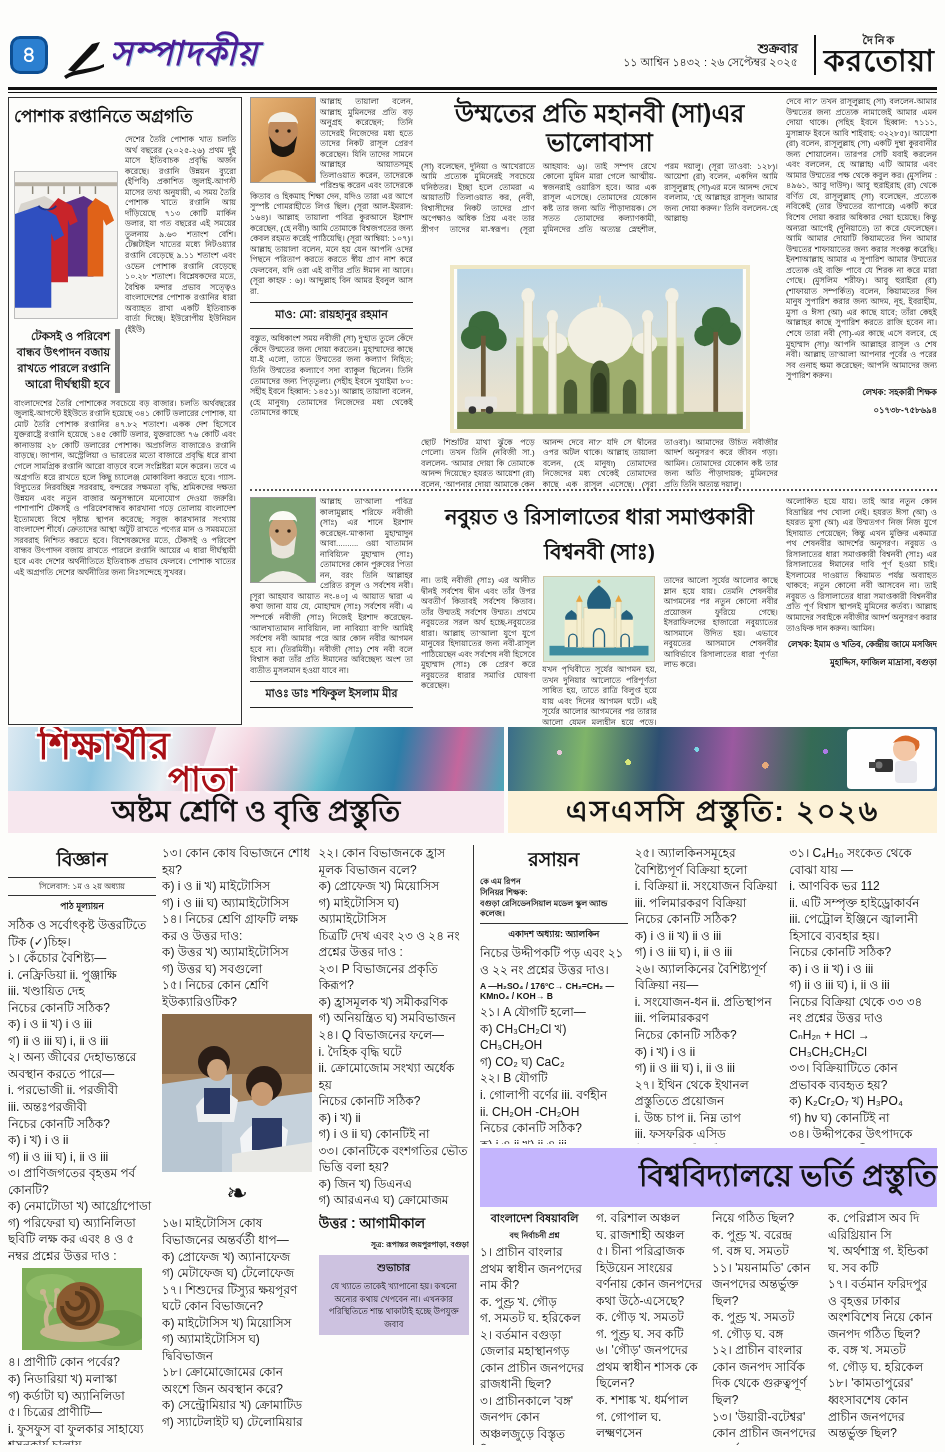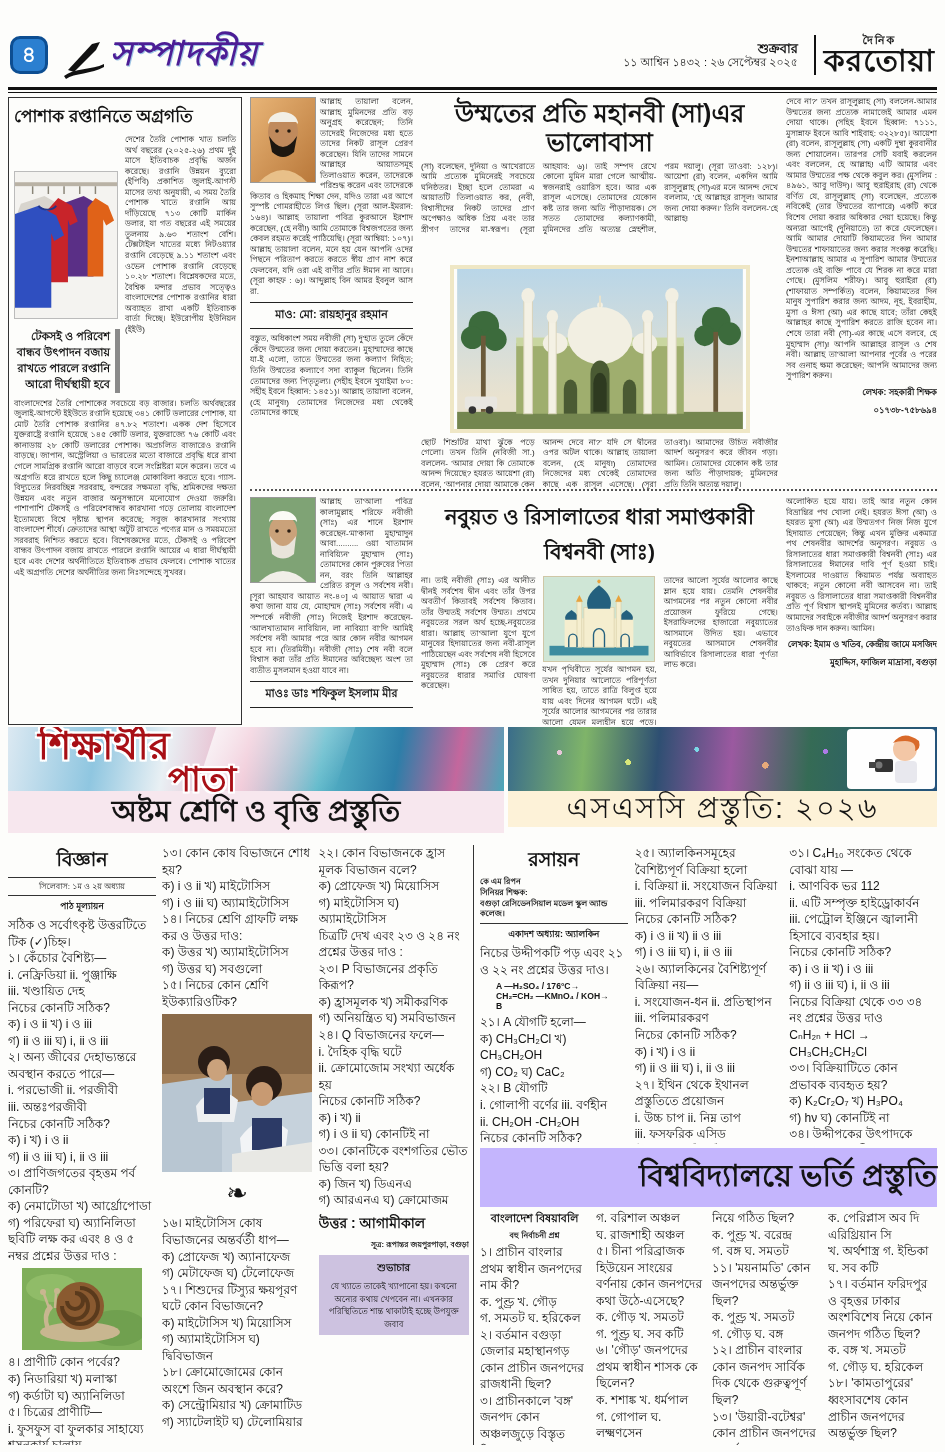--- a/index.html
+++ b/index.html
@@ -55,21 +55,21 @@
   .bar-pink { height:42px; background:#f7e7ee; display:flex; align-items:center; justify-content:center; font-size:29px; font-weight:900; }
   .collage-r { height:64px; background:linear-gradient(95deg,#3a6d8a,#7fb469 18%,#2e4f72 35%,#9b59a0 52%,#356b55 70%,#24537d 100%);
      background-blend-mode:normal; position:relative; }
   .collage-r::before { content:""; position:absolute; inset:0; background:
      radial-gradient(circle 6px at 12% 40%, #e7c6d8 40%, transparent 41%),
      radial-gradient(circle 7px at 28% 55%, #d8e77a 40%, transparent 41%),
      radial-gradient(circle 6px at 44% 35%, #7ad8e7 40%, transparent 41%),
      radial-gradient(circle 8px at 60% 60%, #e7a97a 40%, transparent 41%),
      radial-gradient(circle 6px at 74% 38%, #ad7ae7 40%, transparent 41%); }
   .cartoon { position:absolute; right:2px; top:2px; width:88px; height:60px; background:#fefefe; border-radius:4px; }
-  .bar-cream { height:36px; background:#fdf2d8; display:flex; align-items:center; justify-content:center; font-size:29px; font-weight:400; letter-spacing:2px; }
+  .bar-cream { height:42px; background:#fdf2d8; display:flex; align-items:center; justify-content:center; font-size:29px; font-weight:700; letter-spacing:2px; }
 
   .content { display:flex; padding:12px 8px 0 8px; gap:6px; height:612px; overflow:hidden; }
   .half-l { width:466px; display:flex; gap:6px; border-right:1.5px solid #333; padding-right:4px; }
   .half-r { flex:1; display:flex; flex-direction:column; }
   .colq { flex:1; overflow:hidden; }
   .q { font-size:12px; line-height:1.38; white-space:pre-line; text-align:left; }
   .sci-head { text-align:center; font-size:19px; font-weight:900; border-bottom:1px solid #333; margin-bottom:2px; }
   .sci-syl { text-align:center; font-size:8px; border-bottom:1px solid #333; padding-bottom:2px; margin-bottom:3px; }
   .sci-sub { text-align:center; font-size:9px; font-weight:bold; margin:3px 0; }
   .imgblk { display:block; margin:4px auto; }
@@ -77,21 +77,21 @@
   .ansline { font-size:14px; font-weight:800; margin-top:3px; }
   .srcline { font-size:7.6px; text-align:right; font-weight:bold; margin:2px 0 4px 0; }
   .shu { background:#cdc2e0; padding:5px 6px; margin-top:4px; }
   .shu .t { text-align:center; font-weight:900; font-size:10px; margin-bottom:3px; }
   .shu .b { text-align:center; font-size:8.4px; line-height:1.5; }
 
   .chem-row { display:flex; gap:7px; height:322px; overflow:hidden; }
   .chem-head { text-align:center; font-size:19px; font-weight:900; }
   .chem-by { font-size:8px; font-weight:bold; line-height:1.35; border-bottom:1px solid #333; padding-bottom:3px; margin-bottom:3px; }
   .chem-chap { text-align:center; font-size:9px; font-weight:800; margin:2px 0 3px 0; }
-  .eq { font-size:8.6px; font-weight:bold; margin:3px 16px; white-space:pre-line; }
+  .eq { font-size:8.6px; font-weight:bold; margin:3px 0; white-space:pre-line; }
 
   .uni { margin-top:4px; }
   .uni-banner { background:#c4b5fd; text-align:right; font-size:30px; font-weight:900; padding:4px 0; }
   .uni-cols { display:flex; gap:7px; margin-top:3px; height:235px; overflow:hidden; }
   .uni-sub1 { font-size:11px; font-weight:900; text-align:center; }
   .uni-sub2 { font-size:8px; font-weight:bold; text-align:center; margin-bottom:2px; }
 </style>
 </head>
 <body>
 

